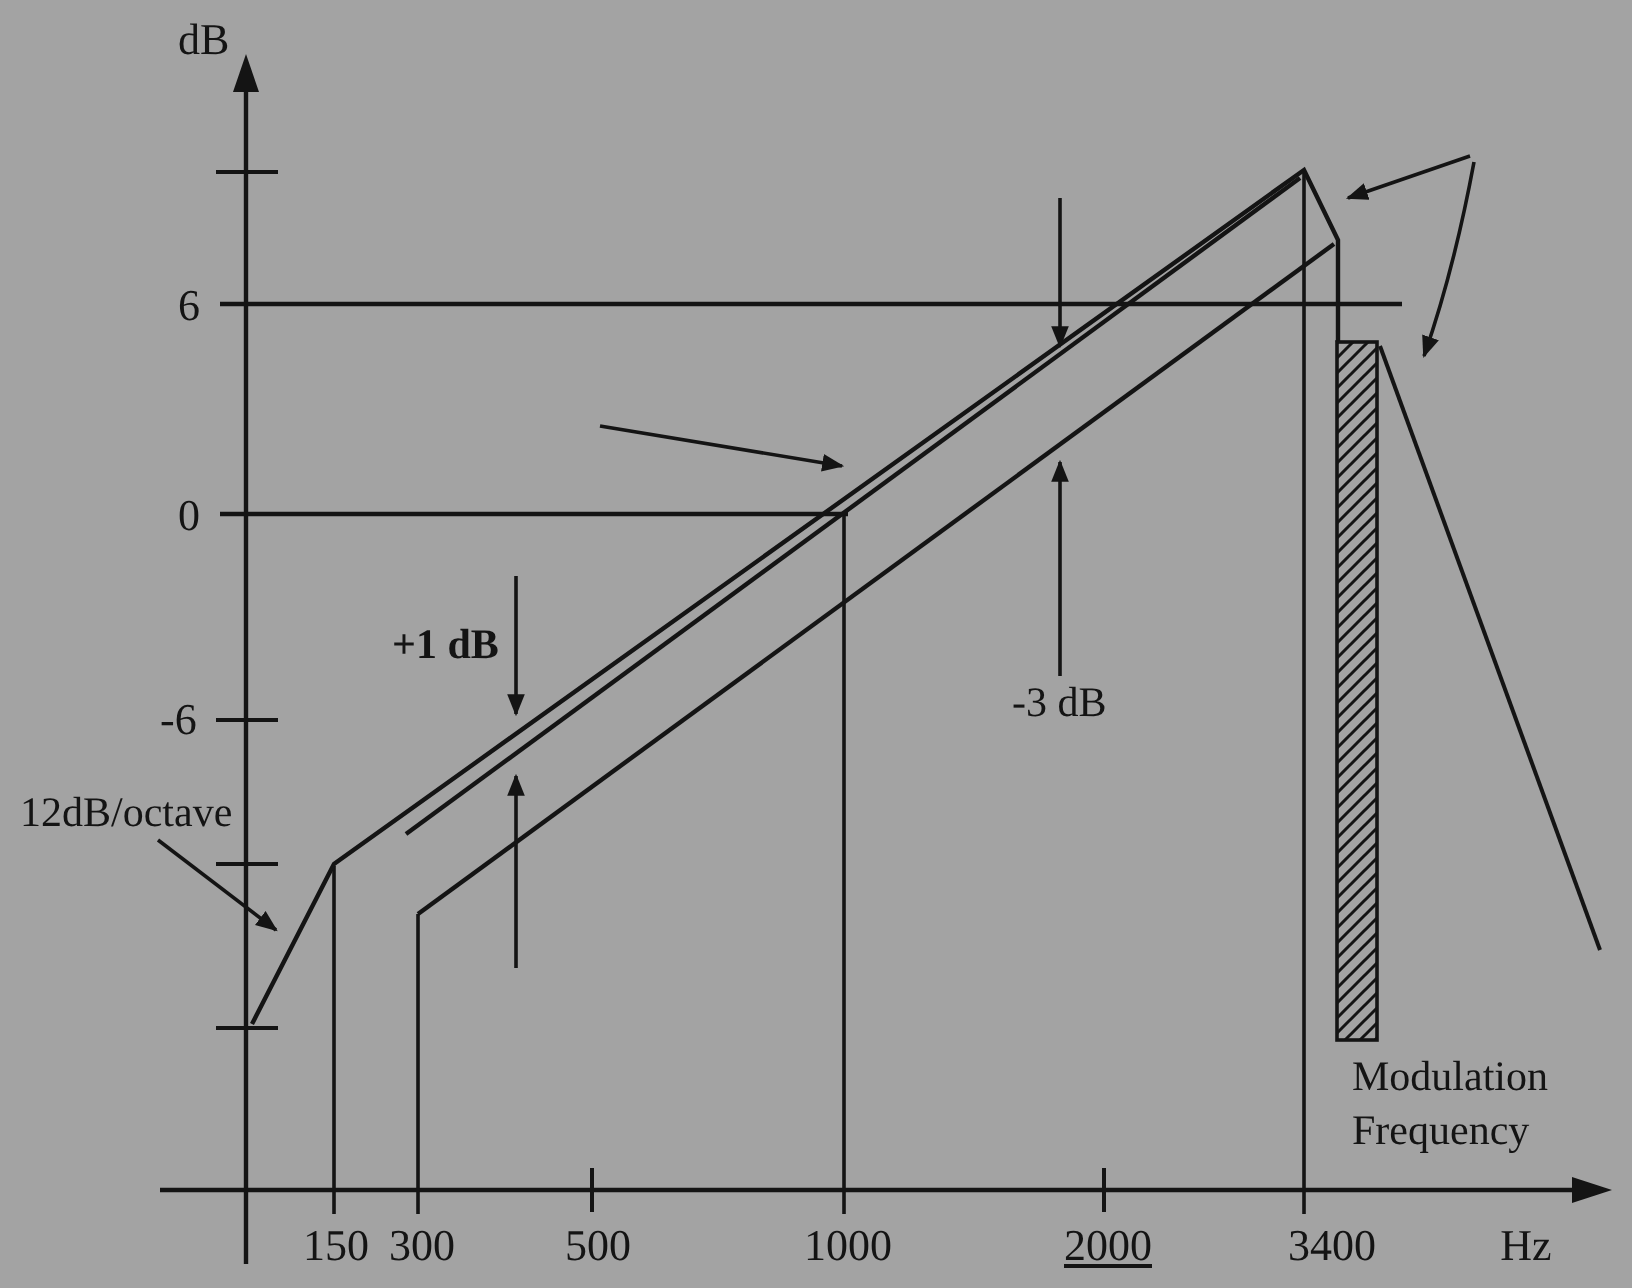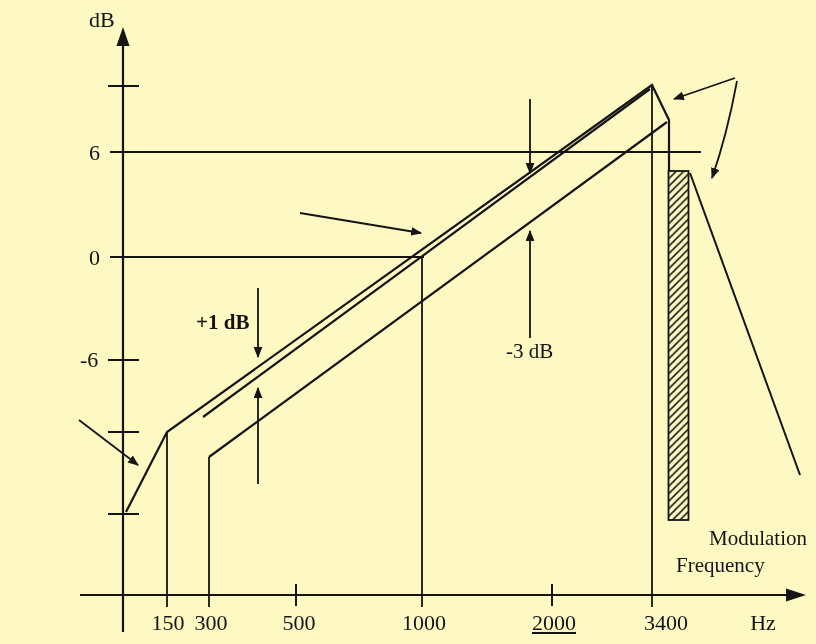--- a/index.html
+++ b/index.html
@@ -1,19 +1,19 @@
 <!DOCTYPE html>
 <html><head>
 <meta charset="utf-8">
 <style>
   html,body{margin:0;padding:0;}
   .fig{
     position:relative;
     width:816px;height:644px;
-    background:#fef9c3;
+    background:#a3a3a3;
     font-family:"Liberation Serif", serif;
     color:#141414;
     overflow:hidden;
   }
   .fig svg{position:absolute;left:0;top:0;}
   .lbl{
     position:absolute;
     white-space:nowrap;
     line-height:1.05;
     font-size:21px;
@@ -91,21 +91,22 @@
   </svg>
 
   <div class="lbl big" style="left:89px;top:8px;">dB</div>
 
   <div class="lbl big" style="left:89px;top:141px;">6</div>
   <div class="lbl big" style="left:89px;top:246px;">0</div>
   <div class="lbl big" style="left:80px;top:348px;">-6</div>
 
   <div class="lbl" style="left:196px;top:311px;font-weight:bold;">+1 dB</div>
   <div class="lbl" style="left:506px;top:340px;">-3 dB</div>
-  <div class="lbl" style="left:676px;top:527px;margin-left:33px;">Modulation</div>
+  <div class="lbl" style="left:10px;top:395px;">12dB/octave</div>
+  <div class="lbl" style="left:676px;top:527px;">Modulation</div>
   <div class="lbl" style="left:676px;top:554px;">Frequency</div>
 
   <div class="lbl big xlab" style="left:168px;">150</div>
   <div class="lbl big xlab" style="left:211px;">300</div>
   <div class="lbl big xlab" style="left:299px;">500</div>
   <div class="lbl big xlab" style="left:424px;">1000</div>
   <div class="lbl big xlab" style="left:554px;text-decoration:underline;">2000</div>
   <div class="lbl big xlab" style="left:666px;">3400</div>
   <div class="lbl big xlab" style="left:763px;">Hz</div>
 

